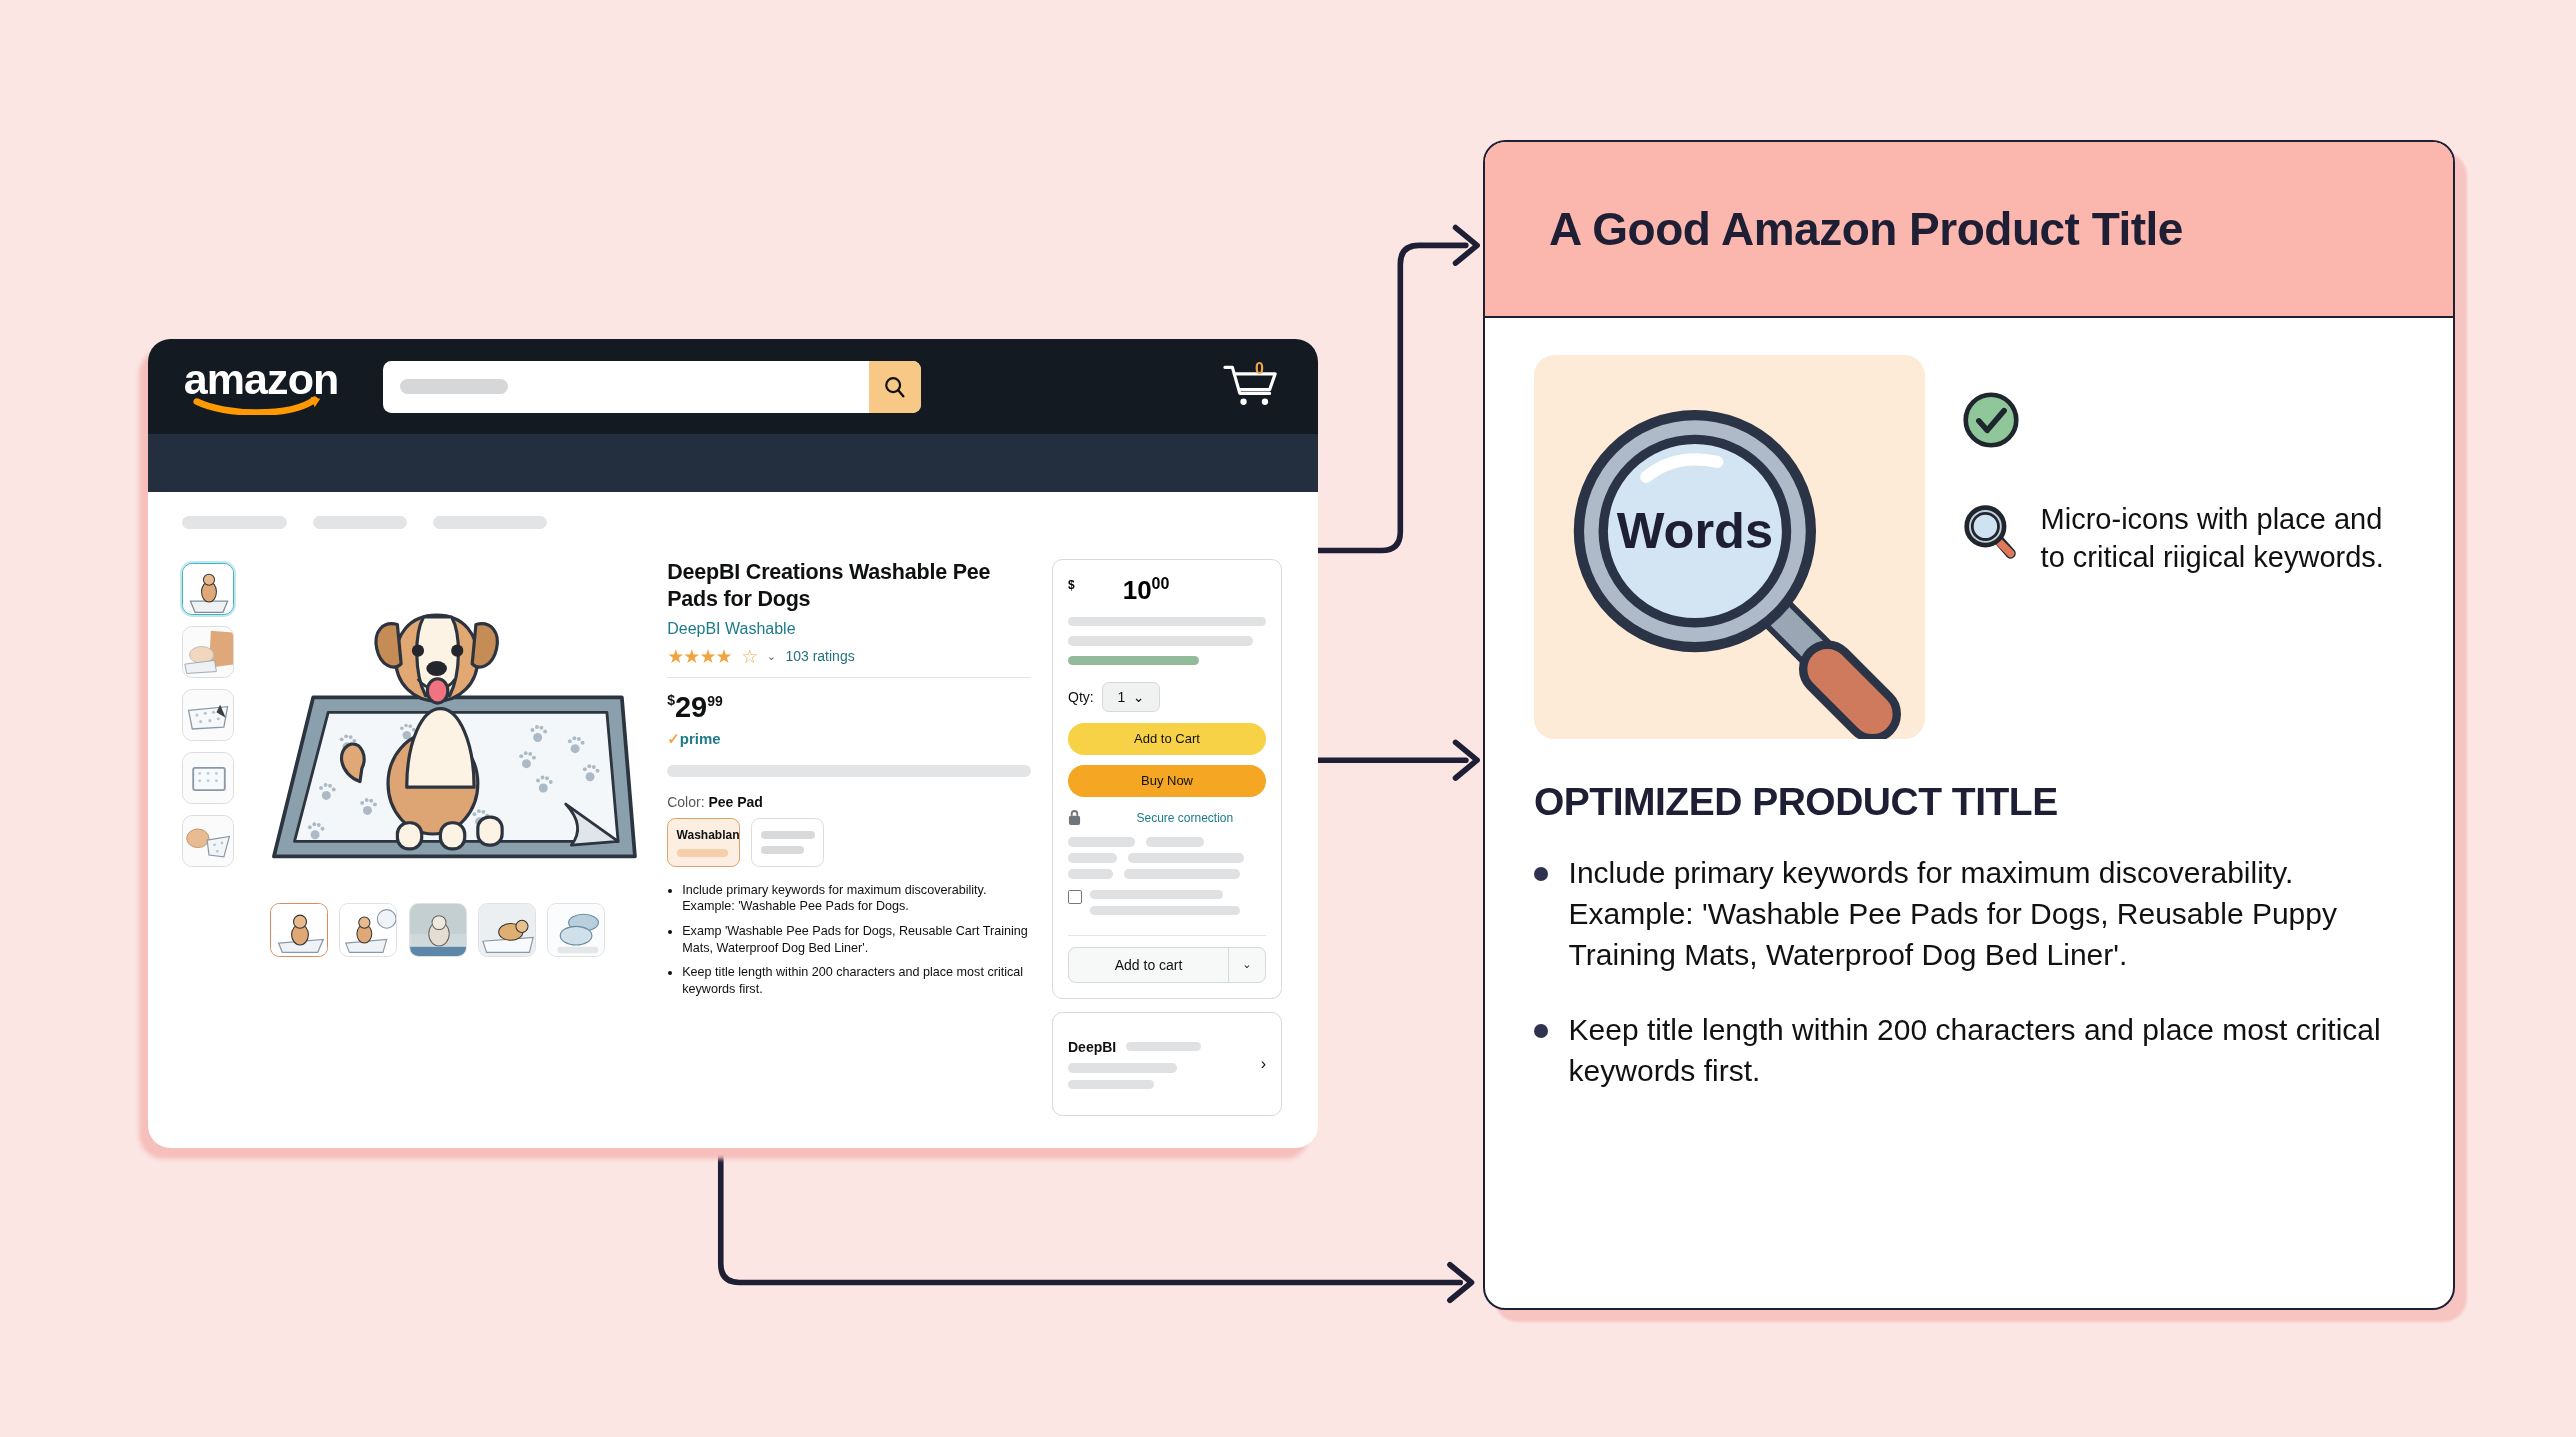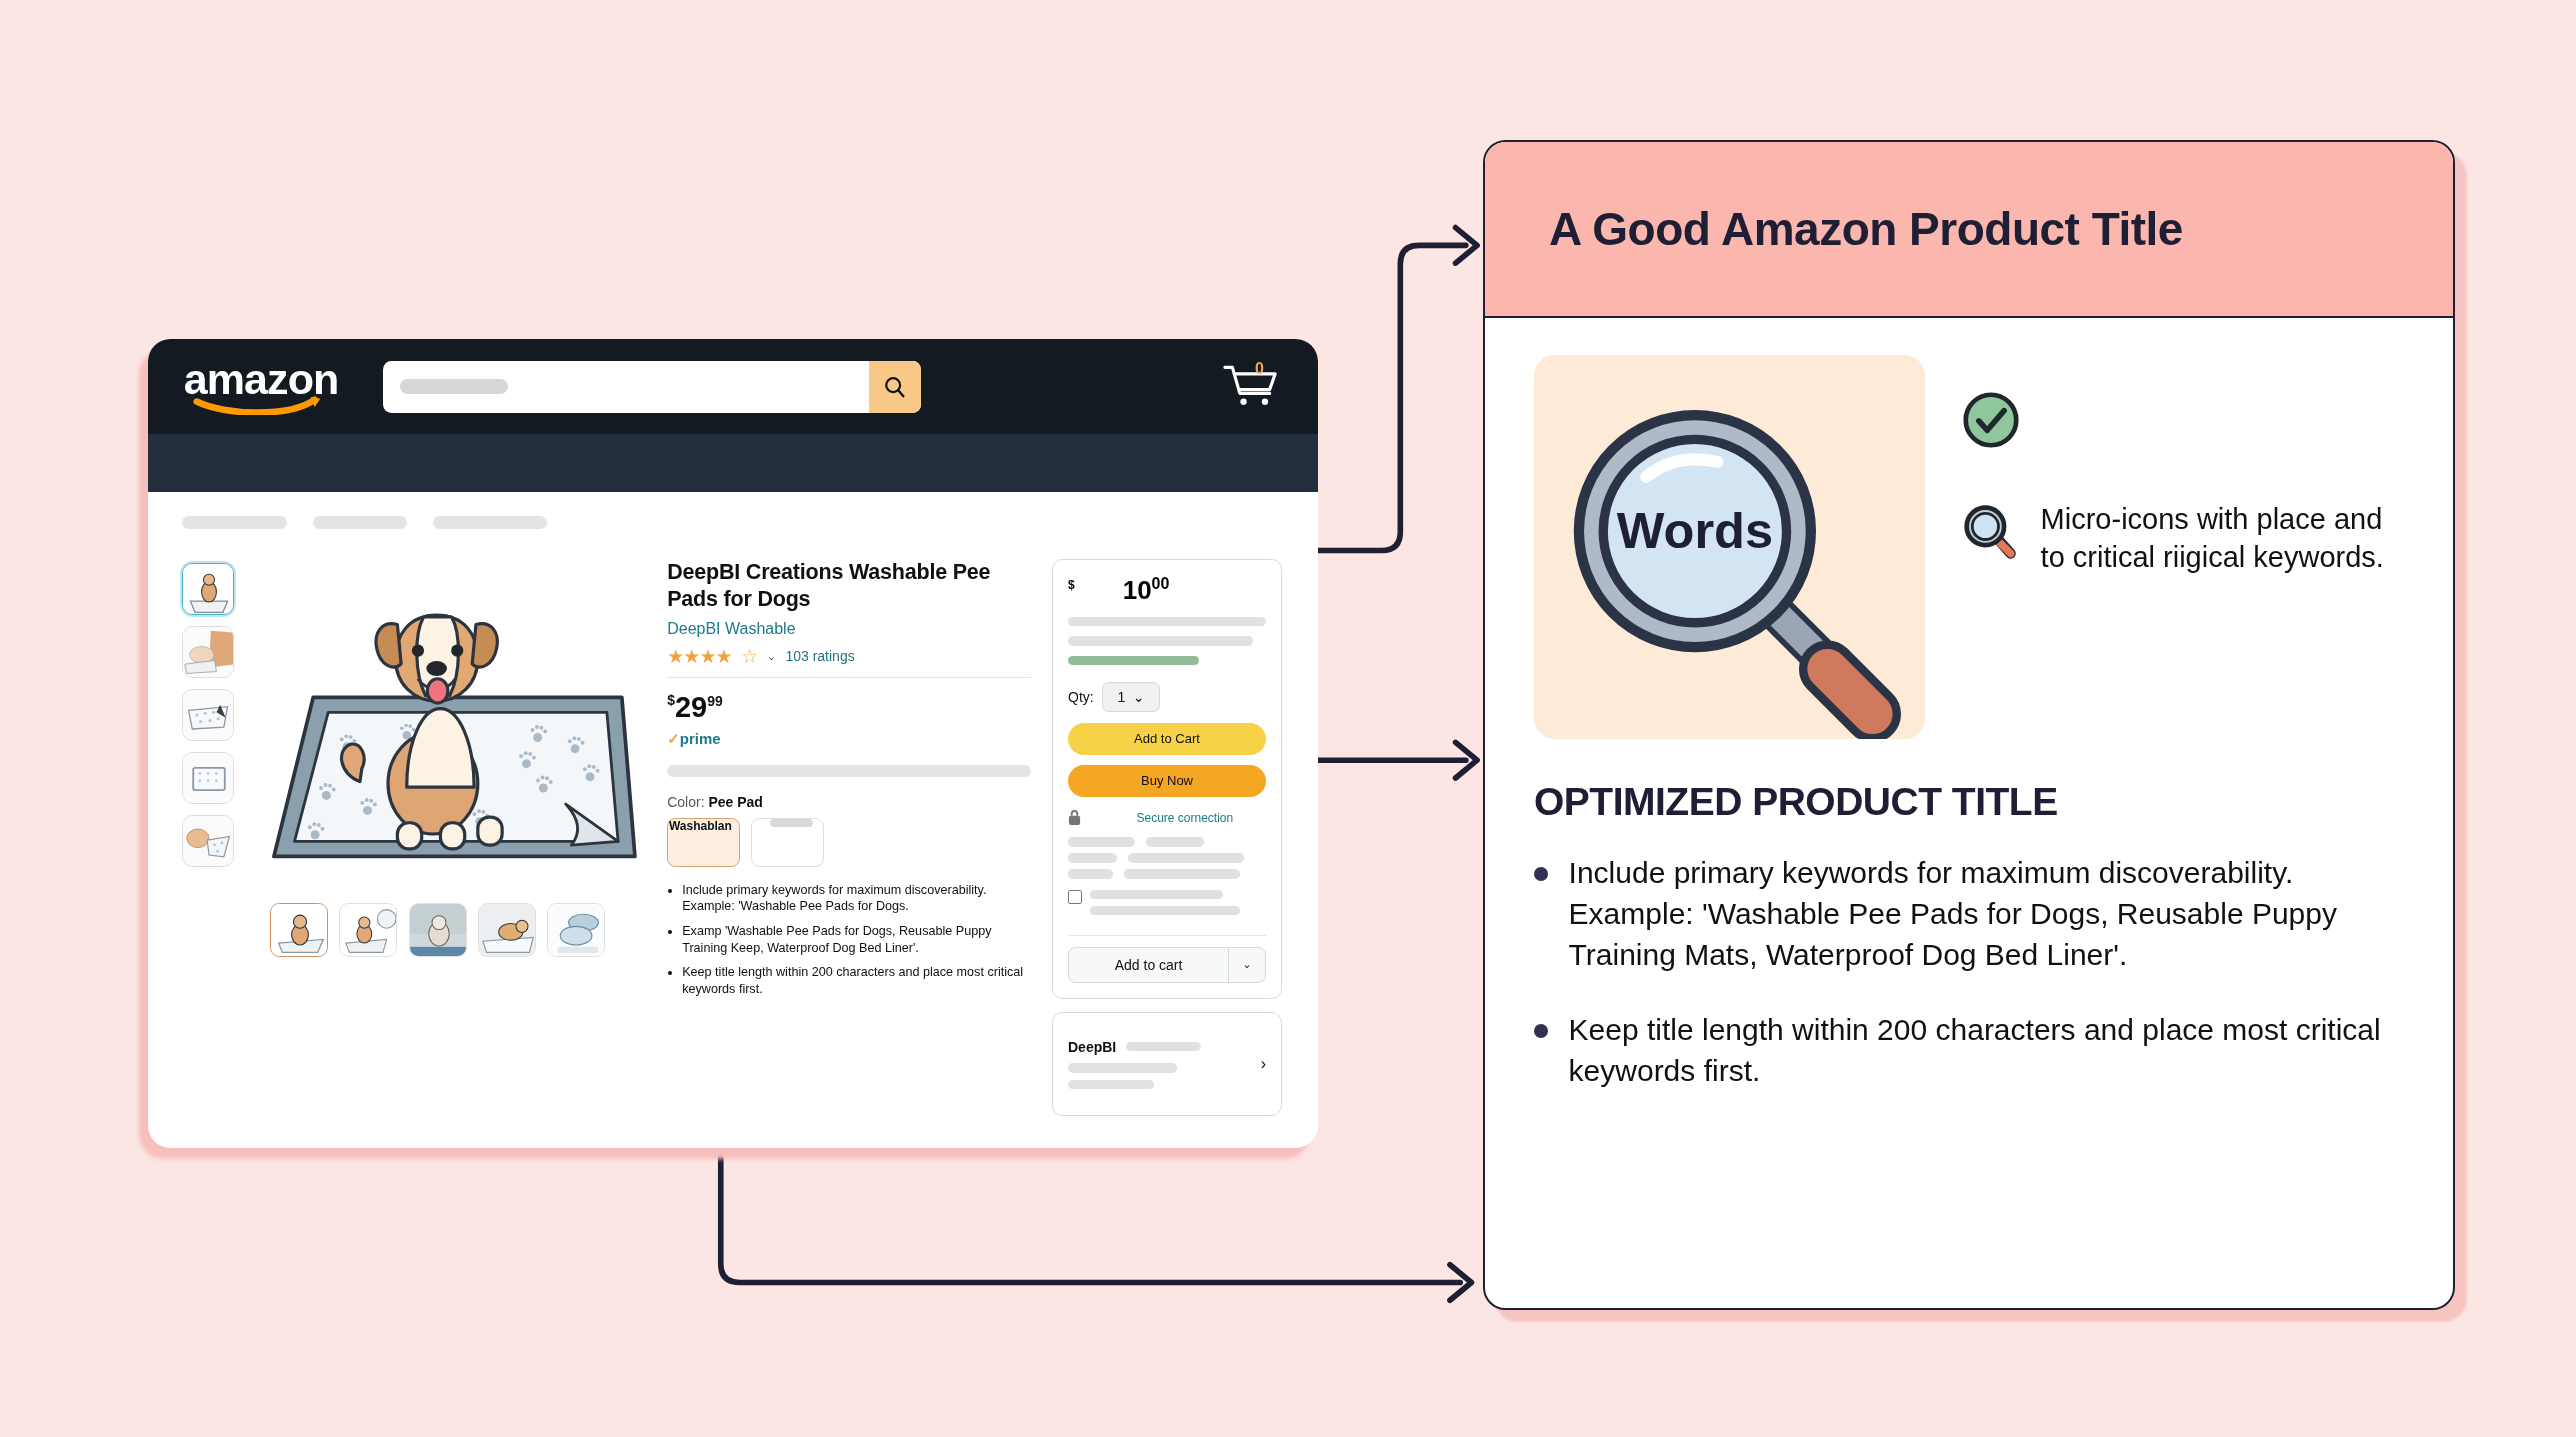--- a/index.html
+++ b/index.html
@@ -91,21 +91,21 @@
   .price .whole { font-size: 29px; }
   .price .frac { font-size: 14px; vertical-align: 11.2px; }
   .prime { margin-top: 5.6px; font-size: 15px; color: #1c7a8c; font-weight: 700; }
   .prime .tick { color: #f0a33e; font-weight: 700; }
   .ph-bar { height: 12px; border-radius: 6.6px; background: #e3e4e6; margin-top: 17px; width: 100%; }
   .color-label { margin-top: 17px; font-size: 14px; color: #565959; }
   .color-label b { color: #0f1111; }
   .swatches { display: flex; gap: 11.2px; margin-top: 8.4px; }
   .swatch {
     width: 73px; height: 49px; border-radius: 8.4px; border: 0.9px solid #dcdcdc;
-    background: #fff; display: flex; justify-content: center;
+    background: #fff; display: flex; flex-direction: column; justify-content: center;
     gap: 6.6px; padding: 0 8.4px;
   }
   .swatch.sel { background: #fdeee2; border: 0.9px solid #d9a36b; }
   .swatch .sw-text { font-size: 12px; font-weight: 700; color: #0f1111; }
   .swatch .sw-bar { height: 8.4px; border-radius: 4.7px; background: #d8d9db; }
   .swatch.sel .sw-bar { background: #f6cfaa; width: 51px; }
   .bullets { margin-top: 15px; }
   .bullets li { font-size: 12.6px; line-height: 16.4px; color: #0f1111; margin-bottom: 8.4px; margin-left: 15px; }
 
   
@@ -505,21 +505,21 @@
               <span class="sw-bar"></span>
             </div>
             <div class="swatch">
               <span class="sw-bar"></span>
               <span class="sw-bar" style="width:43px"></span>
             </div>
           </div>
 
           <ul class="bullets">
             <li>Include primary keywords for maximum discoverability. Example: 'Washable Pee Pads for Dogs.</li>
-            <li>Examp 'Washable Pee Pads for Dogs, Reusable Puppy Training Keep, Waterproof Dog Bed Liner'.</li>
+            <li>Examp 'Washable Pee Pads for Dogs, Reusable Cart Training Mats, Waterproof Dog Bed Liner'.</li>
             <li>Keep title length within 200 characters and place most critical keywords first.</li>
           </ul>
         </div>
 
         <div class="buybox-col">
           <div class="buybox">
             <div class="bb-price">
               <span class="cur">$</span><span class="whole">10</span><span class="frac">00</span>
             </div>
             <div class="bb-bar"></div>

